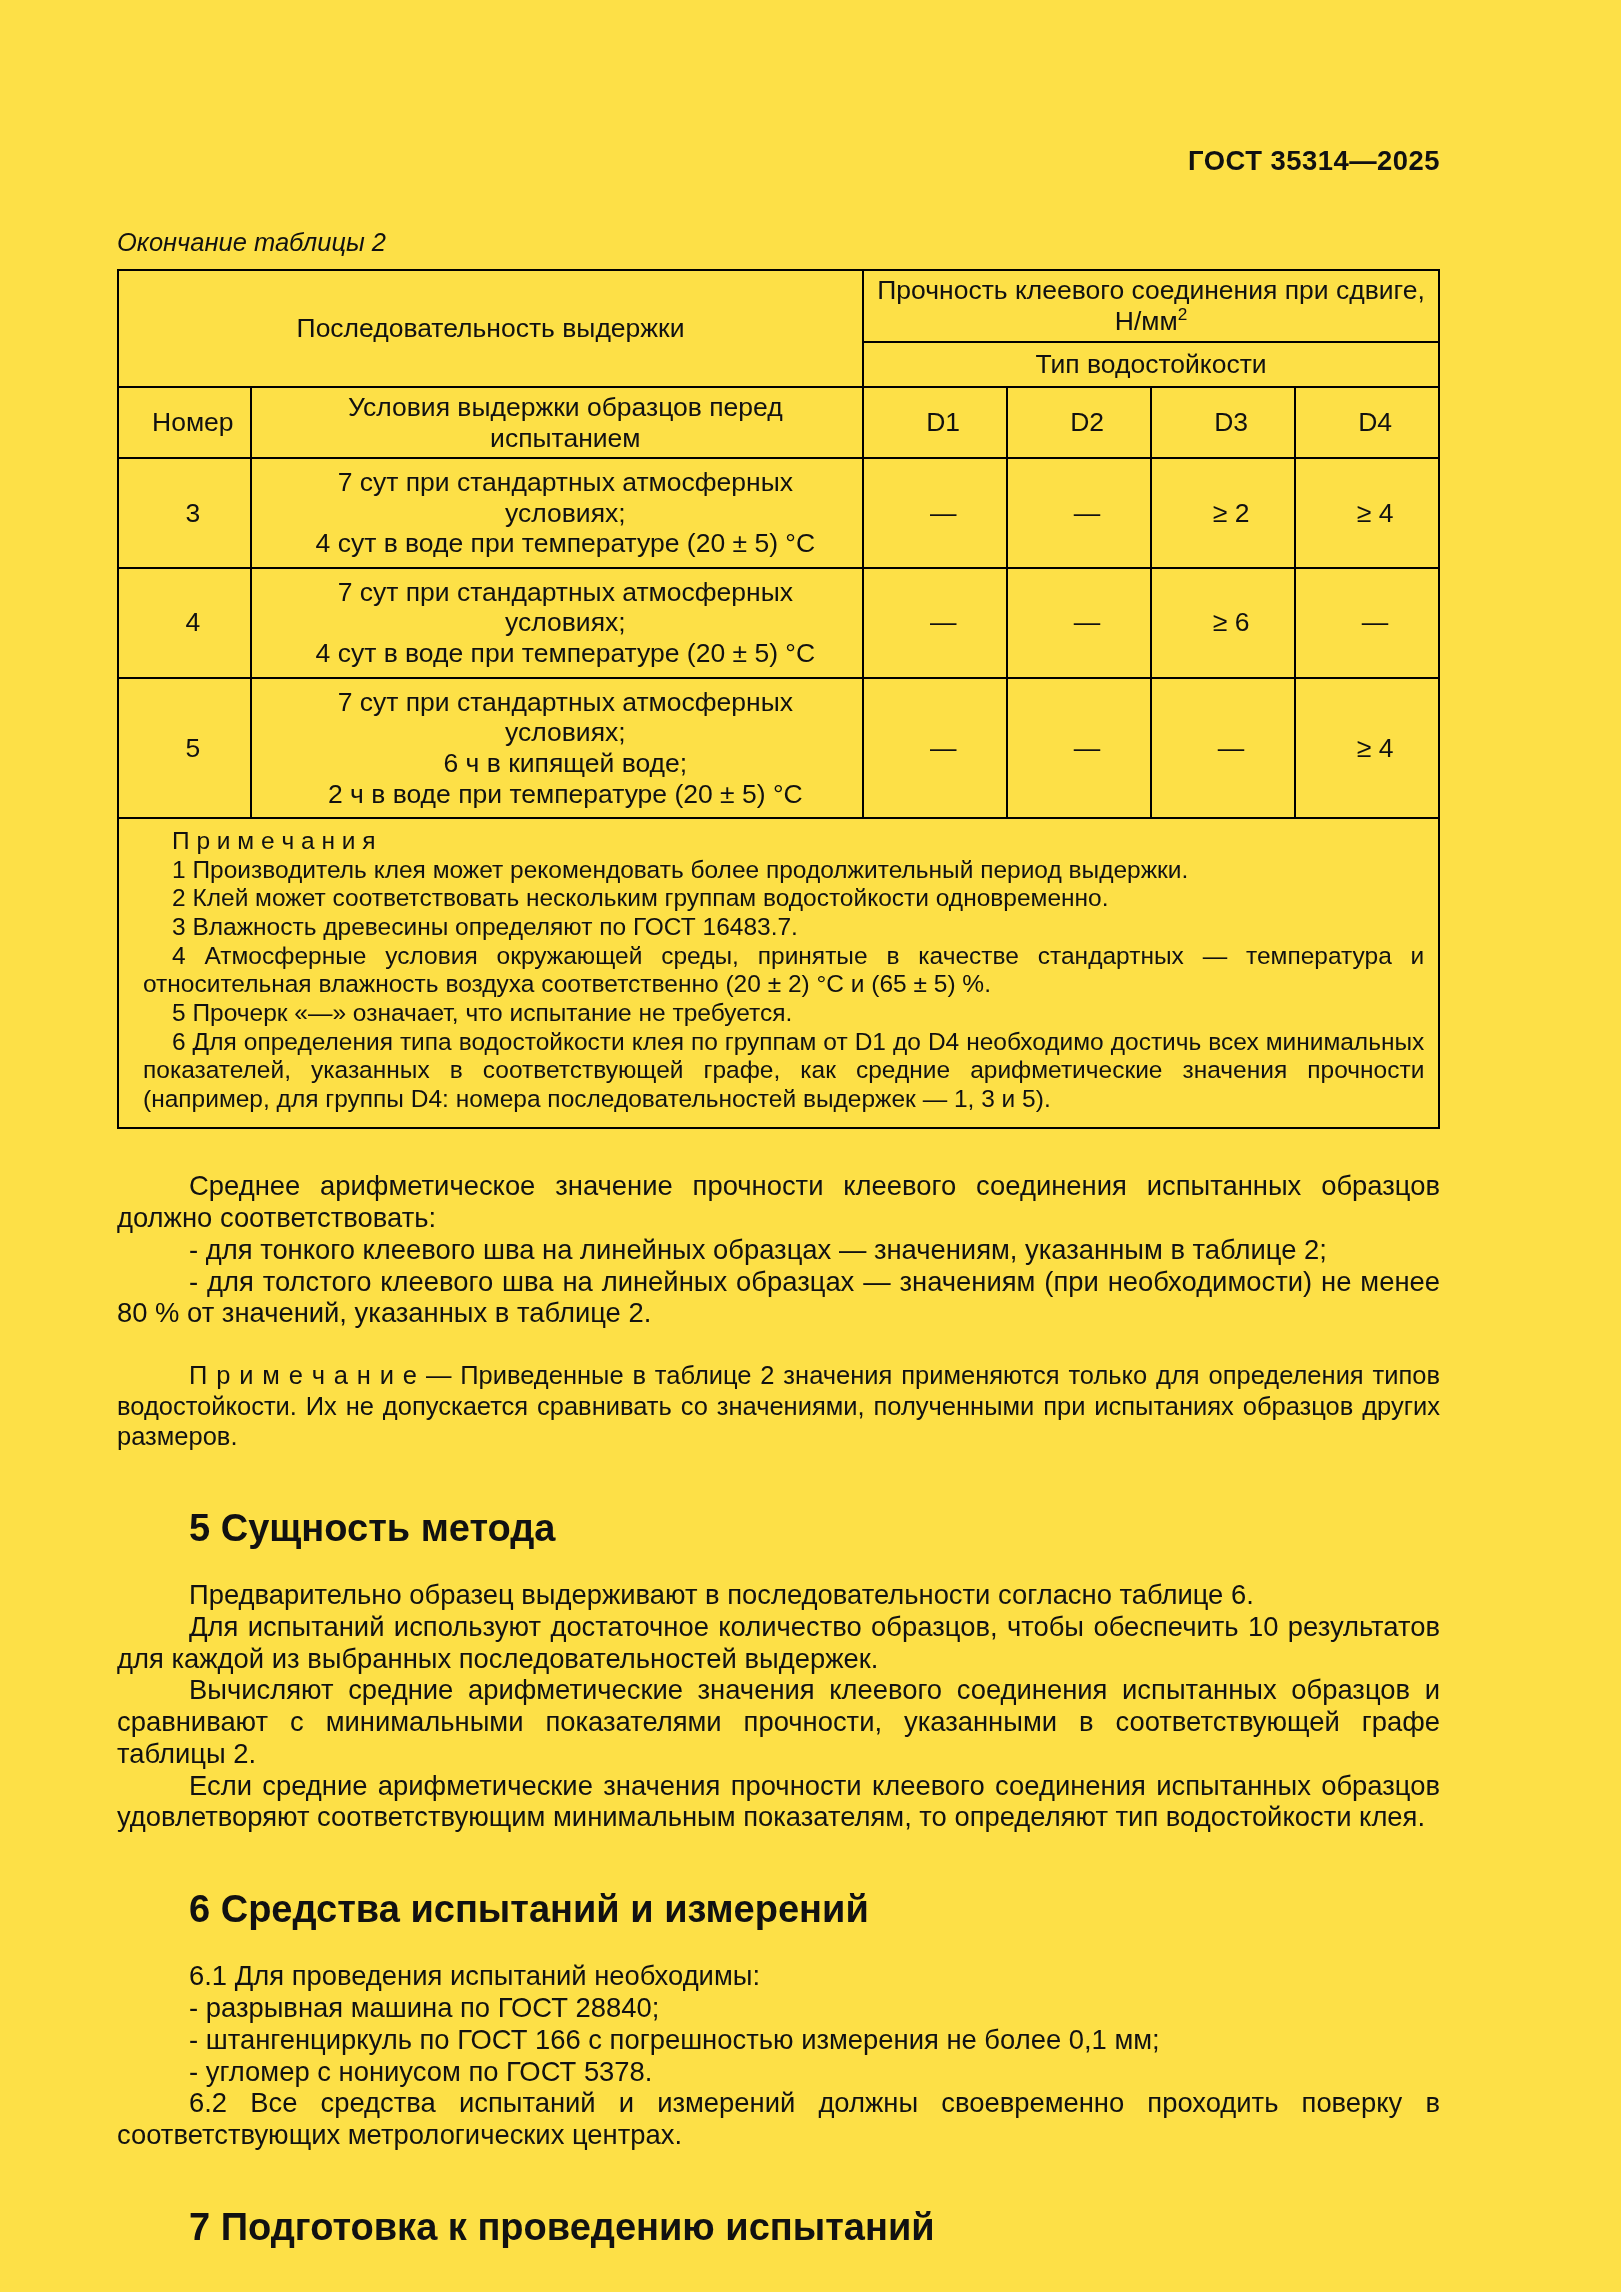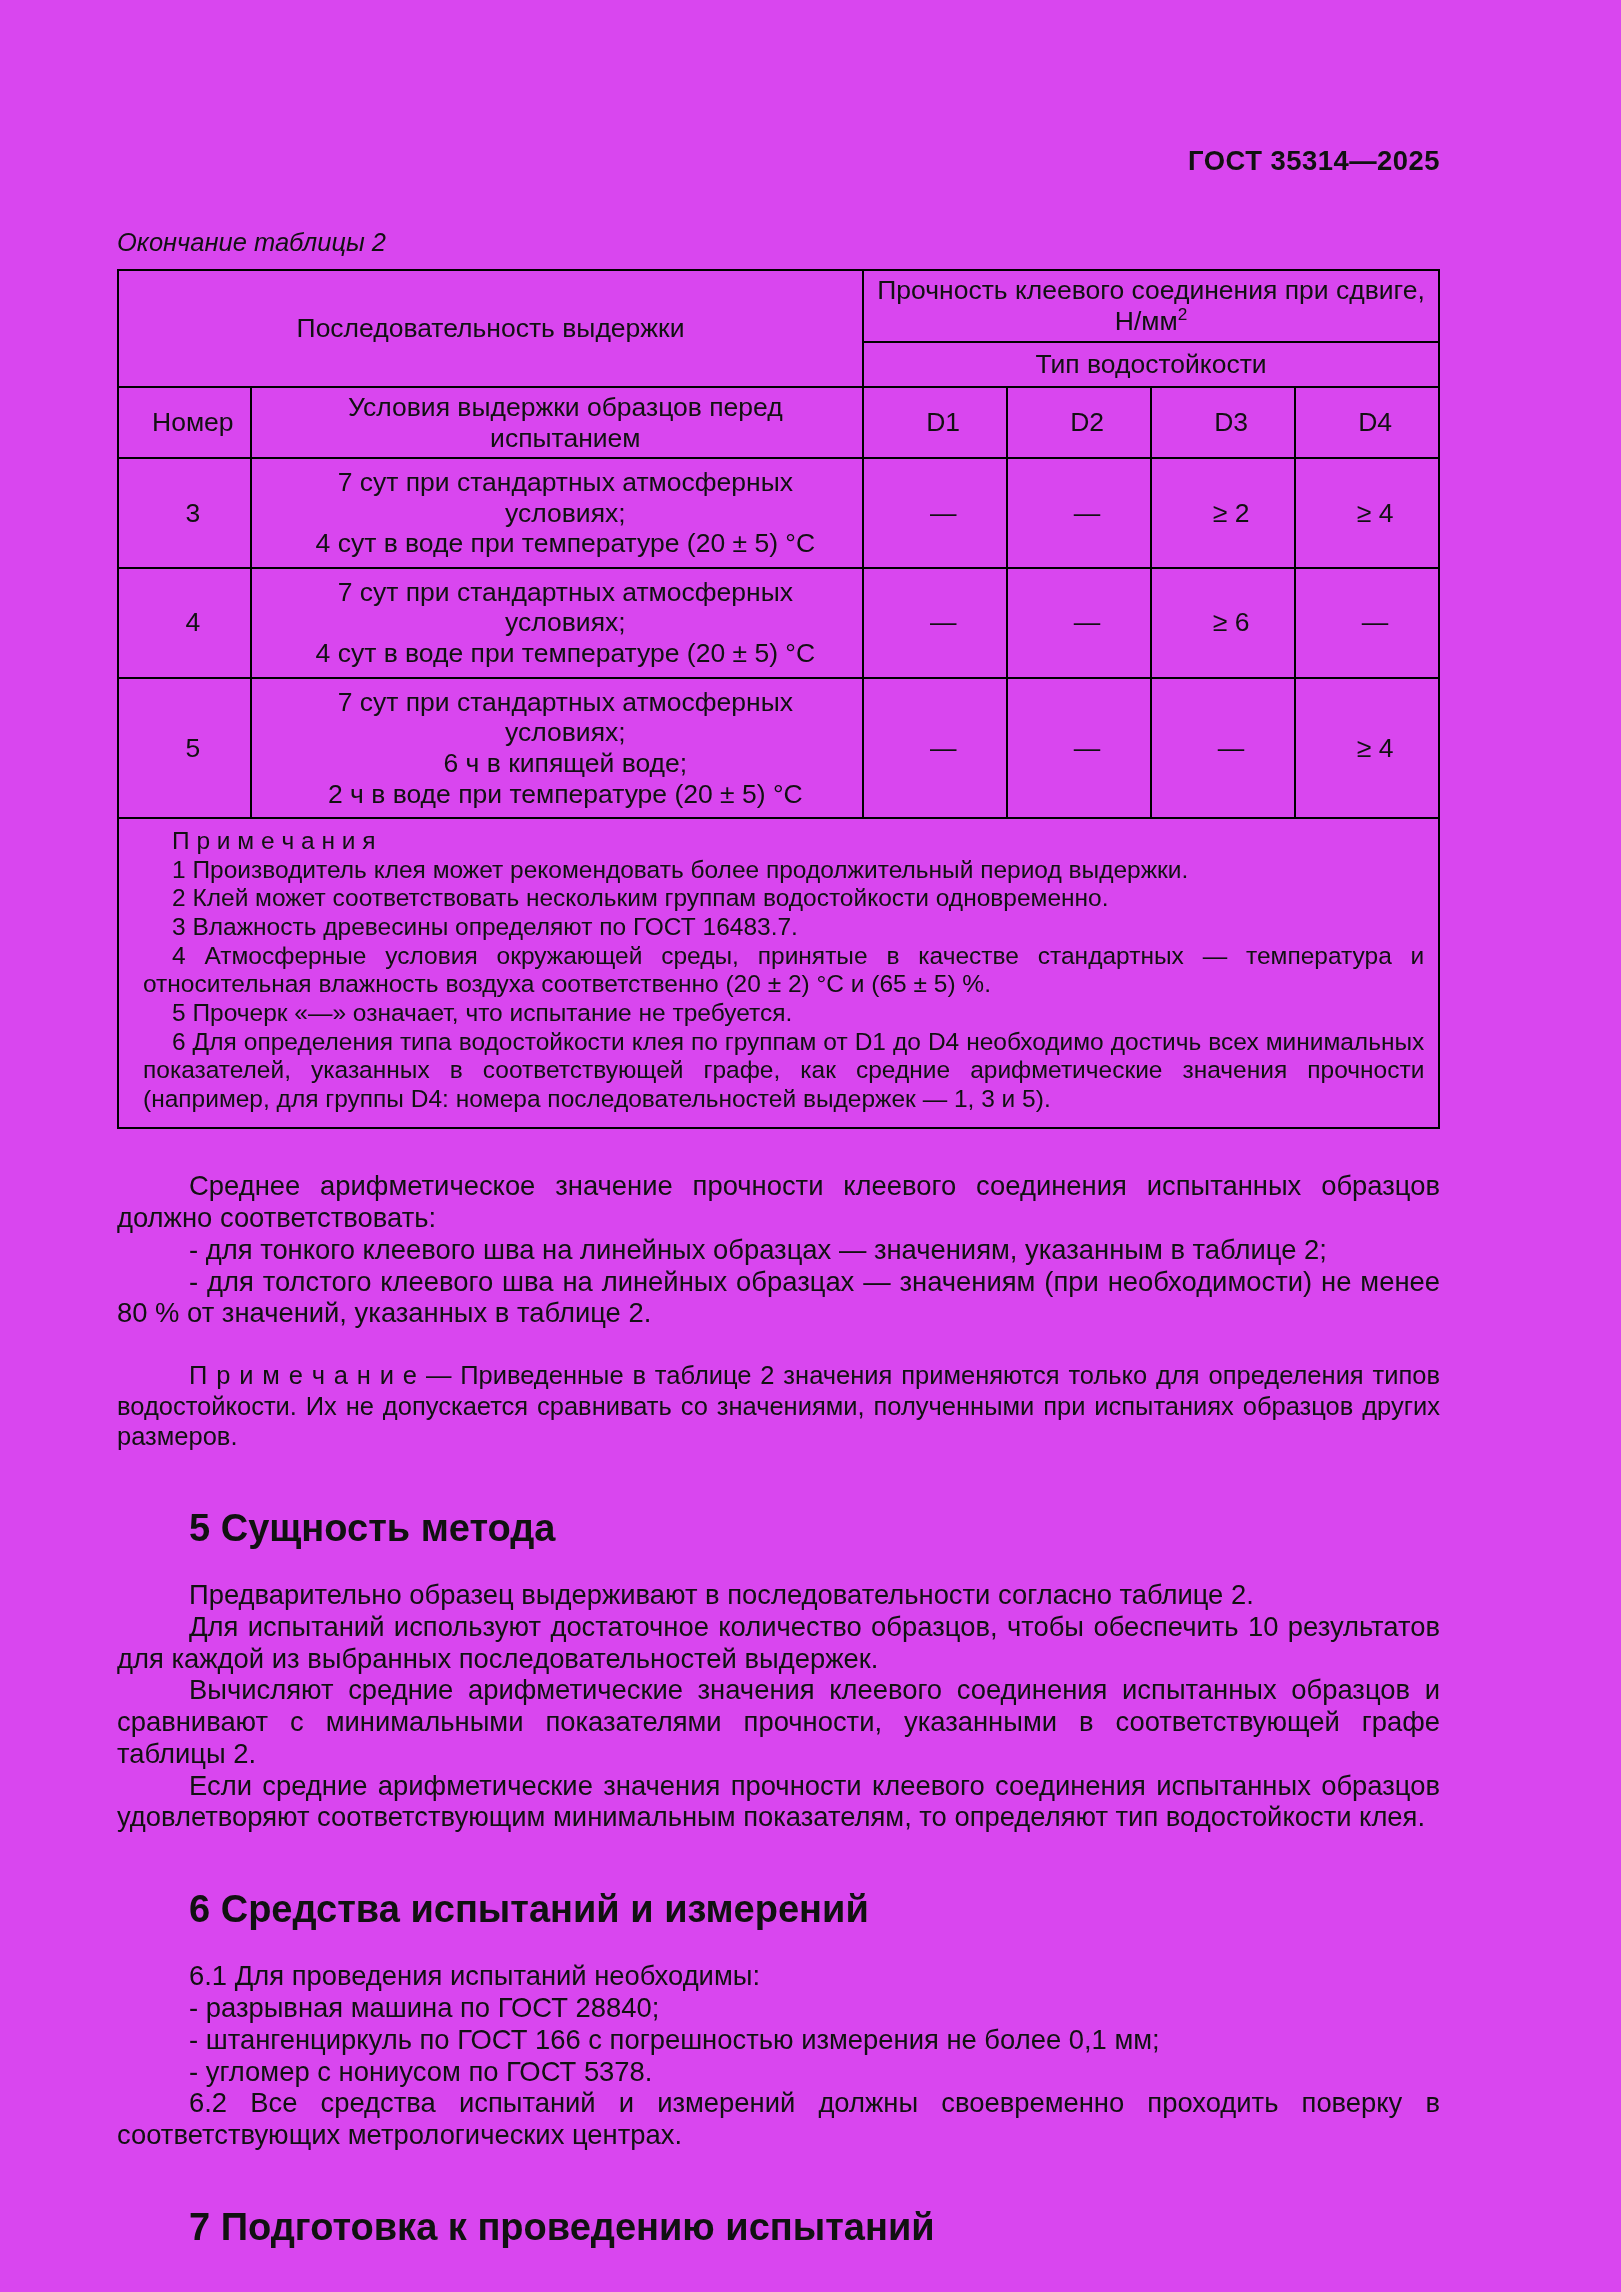--- a/index.html
+++ b/index.html
@@ -1,20 +1,20 @@
 <!DOCTYPE html>
 <html lang="ru"><head>
 <meta charset="utf-8">
 <style>
   html, body { margin: 0; padding: 0; background: #ffffff; }
   .page {
     position: relative;
     width: 1621px;
     height: 2293px;
-    background: #d946ef;
+    background: #fde047;
     font-family: "Liberation Sans", sans-serif;
     color: #111111;
     overflow: hidden;
   }
   .content {
     position: absolute;
     left: 117px;
     top: 0;
     width: 1323px;
   }
@@ -183,21 +183,21 @@
       </tbody>
     </table>
 
     <p class="para first">Среднее арифметическое значение прочности клеевого соединения испытанных образцов должно соответствовать:</p>
     <p class="para">- для тонкого клеевого шва на линейных образцах — значениям, указанным в таблице 2;</p>
     <p class="para">- для толстого клеевого шва на линейных образцах — значениям (при необходимости) не менее 80 % от значений, указанных в таблице 2.</p>
 
     <p class="note-para">П р и м е ч а н и е — Приведенные в таблице 2 значения применяются только для определения типов водостойкости. Их не допускается сравнивать со значениями, полученными при испытаниях образцов других размеров.</p>
 
     <h2 class="h-section">5 Сущность метода</h2>
-    <p class="para">Предварительно образец выдерживают в последовательности согласно таблице 2.</p>
+    <p class="para">Предварительно образец выдерживают в последовательности согласно таблице 6.</p>
     <p class="para">Для испытаний используют достаточное количество образцов, чтобы обеспечить 10 результатов для каждой из выбранных последовательностей выдержек.</p>
     <p class="para">Вычисляют средние арифметические значения клеевого соединения испытанных образцов и сравнивают с минимальными показателями прочности, указанными в соответствующей графе таблицы 2.</p>
     <p class="para">Если средние арифметические значения прочности клеевого соединения испытанных образцов удовлетворяют соответствующим минимальным показателям, то определяют тип водостойкости клея.</p>
 
     <h2 class="h-section">6 Средства испытаний и измерений</h2>
     <p class="para">6.1 Для проведения испытаний необходимы:</p>
     <p class="para">- разрывная машина по ГОСТ 28840;</p>
     <p class="para">- штангенциркуль по ГОСТ 166 с погрешностью измерения не более 0,1 мм;</p>
     <p class="para">- угломер с нониусом по ГОСТ 5378.</p>
     <p class="para">6.2 Все средства испытаний и измерений должны своевременно проходить поверку в соответствующих метрологических центрах.</p>

